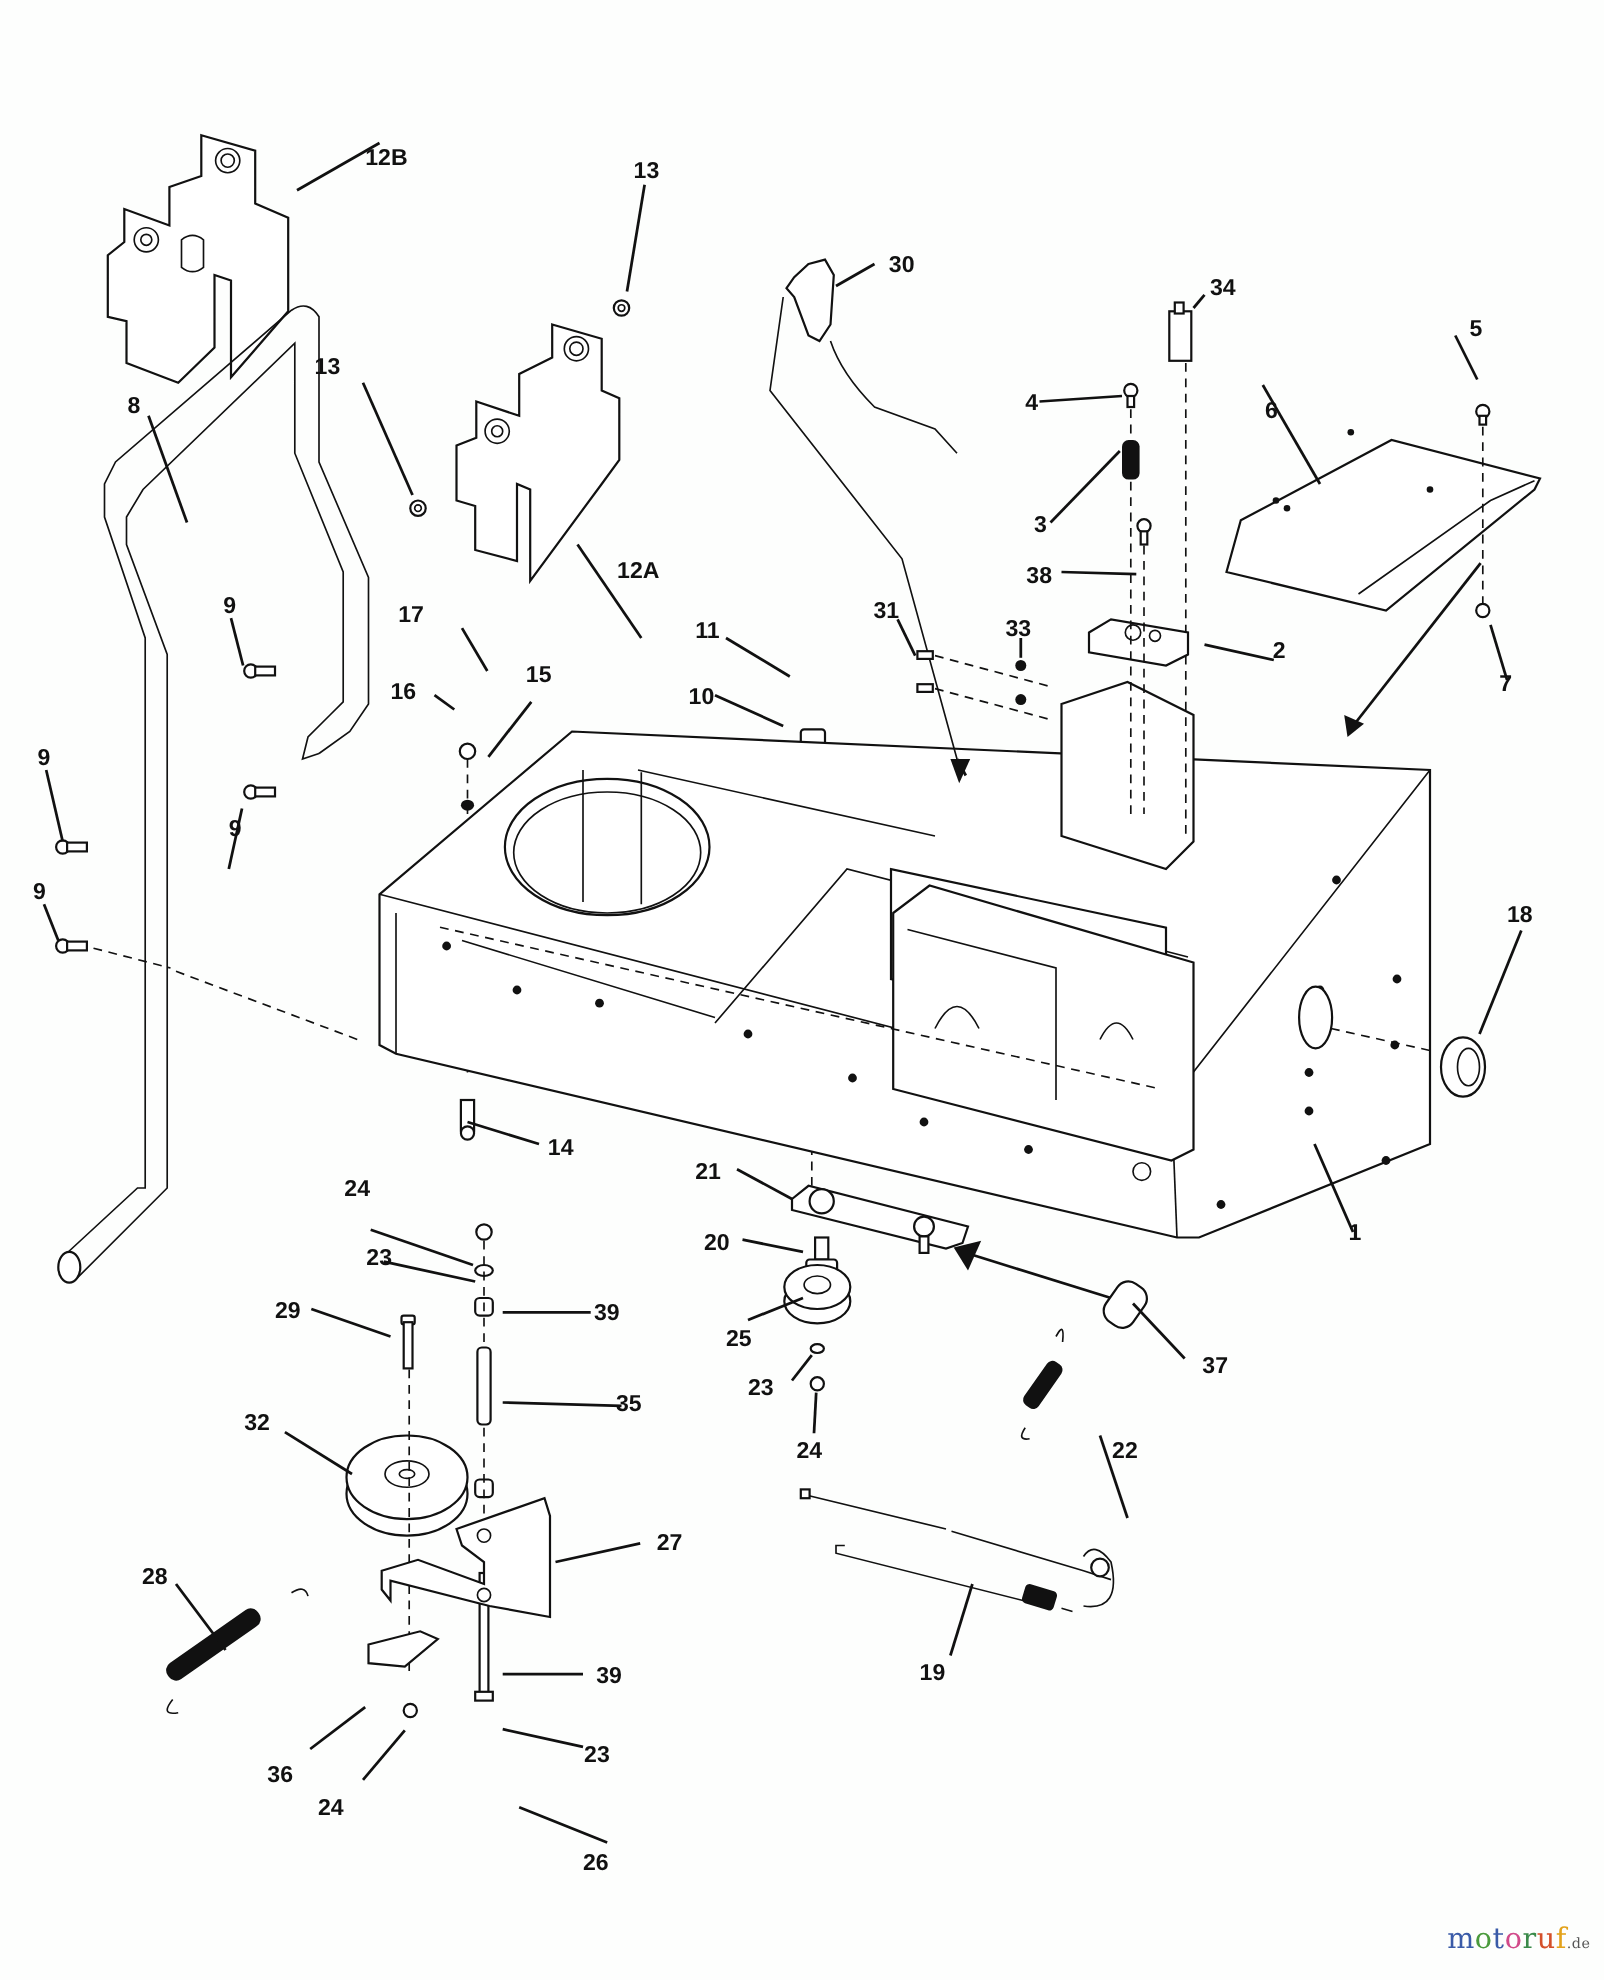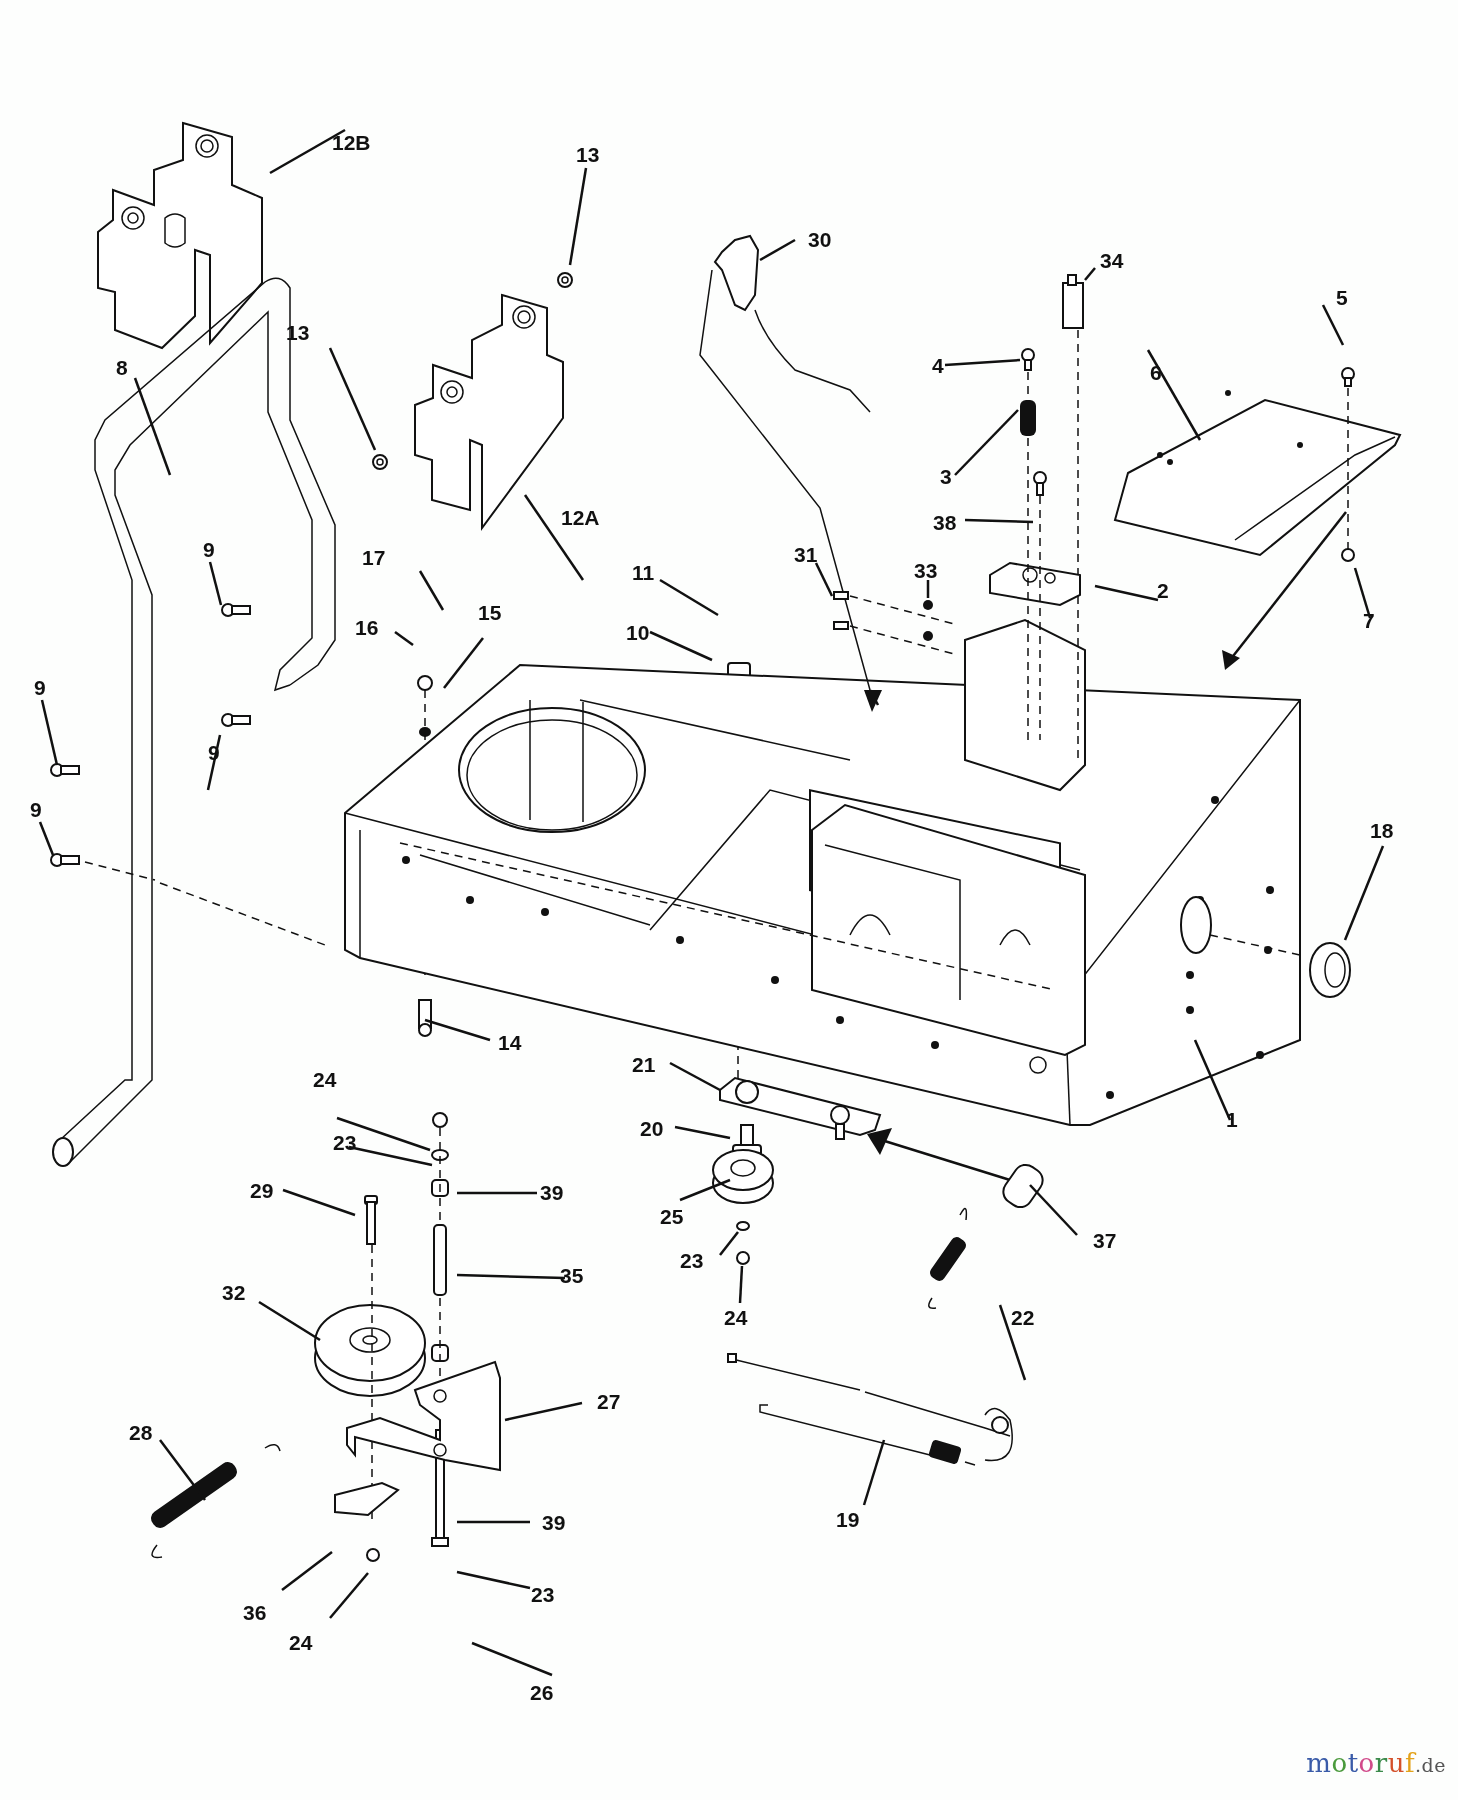--- a/index.html
+++ b/index.html
@@ -5,21 +5,21 @@
   html,body{margin:0;padding:0;background:#fdfefd;}
   body{width:1458px;height:1800px;position:relative;overflow:hidden;font-family:"Liberation Sans",sans-serif;}
   #diagram{position:absolute;left:0;top:0;width:1458px;height:1800px;}
   .lbl{font-family:"Liberation Sans",sans-serif;font-size:21px;font-weight:bold;fill:#111;}
   .ln{stroke:#111;stroke-width:2.5;fill:none;}
   .part{stroke:#111;stroke-width:2;fill:#fff;}
   .thin{stroke:#111;stroke-width:1.5;fill:none;}
   .dash{stroke:#111;stroke-width:1.5;fill:none;stroke-dasharray:8 6;}
   .blk{fill:#111;}
   #watermark{position:absolute;right:12px;bottom:22px;font-family:"DejaVu Serif",serif;font-size:26px;letter-spacing:0.5px;}
-  #watermark .de{font-size:19px;color:#555;}
+  #watermark .de{font-size:13px;color:#555;}
 </style>
 </head>
 <body>
 
 <svg id="diagram" viewBox="0 0 1458 1800" xmlns="http://www.w3.org/2000/svg">
 
   <g>
     <path class="part" d="M183,123 L232,137 L232,185 L262,198 L262,283 L210,343 L210,255 L195,250 L195,316 L162,348 L115,330 L115,292 L98,288 L98,232 L113,220 L113,190 L154,205 L154,170 L183,160 Z"></path>
     <circle class="thin" cx="207" cy="146" r="11"></circle>
       <circle class="thin" cx="207" cy="146" r="6"></circle>

